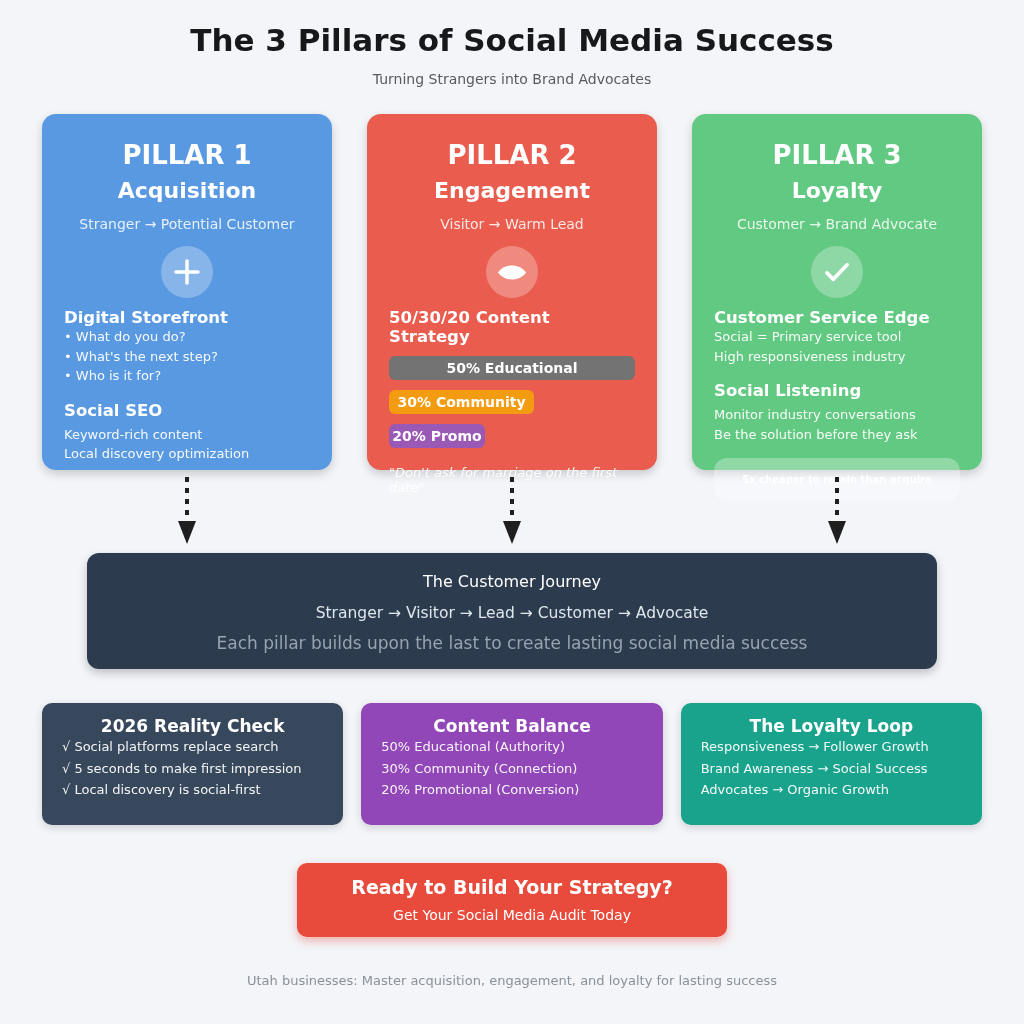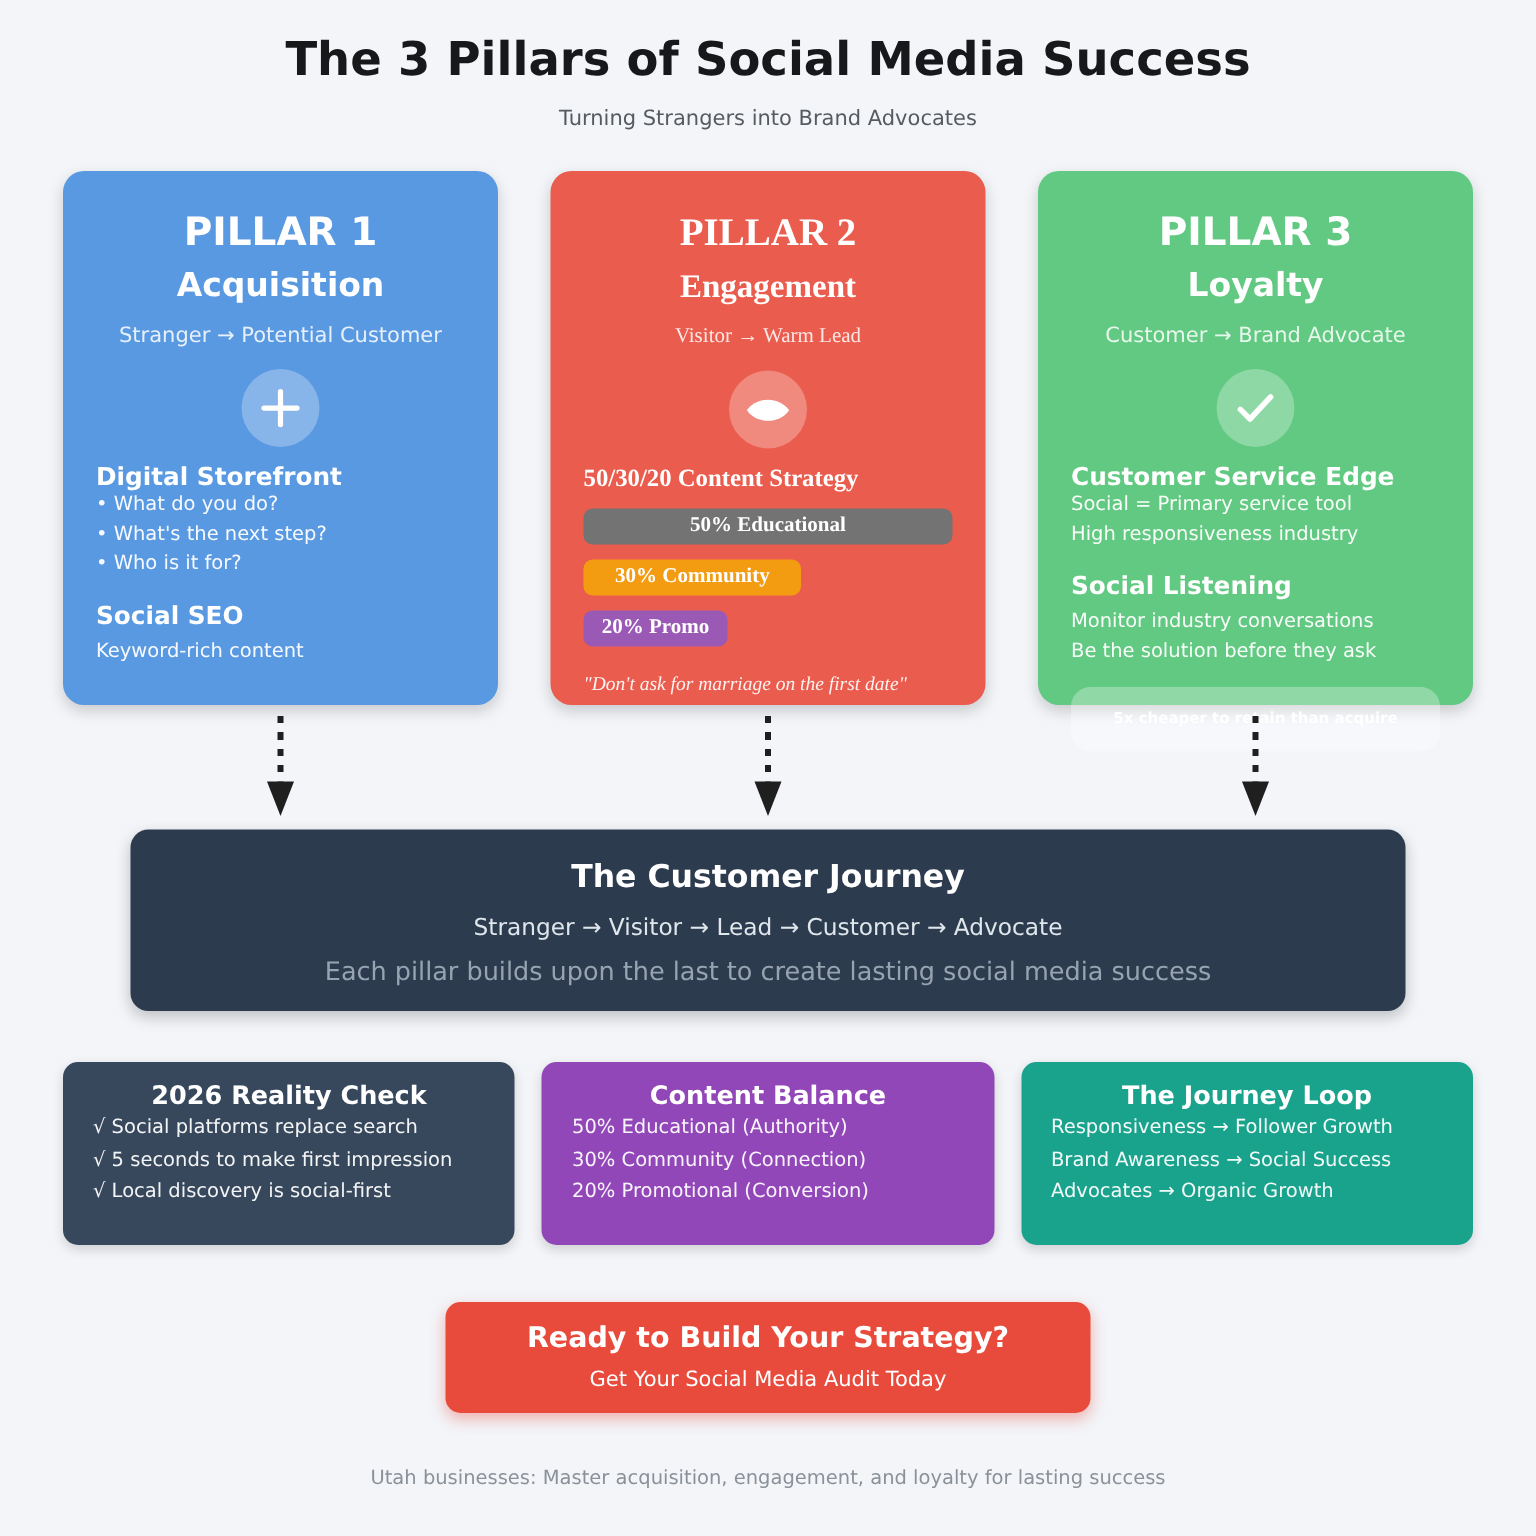--- a/index.html
+++ b/index.html
@@ -14,21 +14,21 @@
   h1.title { text-align:center; font-size:31px; font-weight:bold; color:#17181a; }
   .subtitle { text-align:center; font-size:14px; color:#565b60; margin-top:13px; }
 
   .row { width:940px; margin:0 auto; display:flex; }
   .pillars { gap:35px; margin-top:27px;align-items:flex-end; }
   .pillar {
     width:290px; height:356px; border-radius:14px; padding:20px 22px 0;
     color:#fff; box-shadow:0 4px 10px rgba(0,0,0,0.18);
   }
   .pillar-1 { background:#5999e2; }
-  .pillar-2 { background:#ea5c4d;font-family:Liberation Serif, serif; }
+  .pillar-2 { background:#ea5c4d; }
   .pillar-3 { background:#61c981; }
   .p-label { text-align:center; font-size:26px; font-weight:bold; margin-top:6px; }
   .p-name  { text-align:center; font-size:22px; font-weight:bold; margin-top:8px; }
   .p-transform { text-align:center; font-size:14px; color:rgba(255,255,255,0.85); margin-top:13px; }
   .icon-circle {
     width:52px; height:52px; border-radius:50%; background:rgba(255,255,255,0.28);
     margin:14px auto 10px; display:flex; align-items:center; justify-content:center;
   }
   .p-h { font-size:16.5px; font-weight:bold; margin-top:10px; }
   .p-line { font-size:13px; line-height:19.5px; color:rgba(255,255,255,0.95); }
@@ -57,21 +57,21 @@
   .arrow-head {
     width:0; height:0; border-left:9px solid transparent; border-right:9px solid transparent;
     border-top:23px solid #1f1f1f;
   }
 
   .journey {
     width:850px; margin:0 auto; background:#2d3b4e; border-radius:12px;
     text-align:center; color:#fff; padding:19px 10px 16px;
     box-shadow:0 4px 10px rgba(0,0,0,0.22);
   }
-  .j-title { font-size:21px; font-weight:bold; }
+  .j-title { font-size:16px; font-weight:normal; }
   .j-path  { font-size:15.5px; color:#dfe6ec; margin-top:13px; }
   .j-note  { font-size:17px; color:#97a3b0; margin-top:11px; }
 
   .summary { gap:18px; margin-top:34px; }
   .s-card {
     flex:1; height:122px; border-radius:10px; padding:13px 20px 0; color:#fff;
     box-shadow:0 3px 8px rgba(0,0,0,0.15);
   }
   .s-card-1 { background:#37485c; }
   .s-card-2 { background:#9247b8; }
@@ -108,20 +108,21 @@
         <svg width="30" height="30" viewBox="0 0 30 30">
             <path d="M15 4 V26 M4 15 H26" stroke="#ffffff" stroke-width="3.5" stroke-linecap="round" fill="none"></path>
           </svg>
       </div>
       <div class="p-h">Digital Storefront</div>
       <div class="p-line">• What do you do?</div>
       <div class="p-line">• What's the next step?</div>
       <div class="p-line">• Who is it for?</div>
       <div class="p-h mt">Social SEO</div>
       <div class="p-line sm-gap">Keyword-rich content</div>
+      <div class="p-line">Local discovery optimization</div>
     </section>
 
     <section class="pillar pillar-2">
       <div class="p-label">PILLAR 2</div>
       <div class="p-name">Engagement</div>
       <div class="p-transform">Visitor → Warm Lead</div>
       <div class="icon-circle">
         <svg width="32" height="21" viewBox="0 0 34 22">
             <path d="M2 11 C9 1 25 1 32 11 C25 21 9 21 2 11 Z" fill="#ffffff"></path>
           </svg>
@@ -187,21 +188,21 @@
       <div class="s-line">√ 5 seconds to make first impression</div>
       <div class="s-line">√ Local discovery is social-first</div>
     </section>
     <section class="s-card s-card-2">
       <div class="s-title">Content Balance</div>
       <div class="s-line">50% Educational (Authority)</div>
       <div class="s-line">30% Community (Connection)</div>
       <div class="s-line">20% Promotional (Conversion)</div>
     </section>
     <section class="s-card s-card-3">
-      <div class="s-title">The Journey Loop</div>
+      <div class="s-title">The Loyalty Loop</div>
       <div class="s-line">Responsiveness → Follower Growth</div>
       <div class="s-line">Brand Awareness → Social Success</div>
       <div class="s-line">Advocates → Organic Growth</div>
     </section>
   </div>
 
   <div class="cta">
     <div class="cta-title">Ready to Build Your Strategy?</div>
     <div class="cta-sub">Get Your Social Media Audit Today</div>
   </div>

